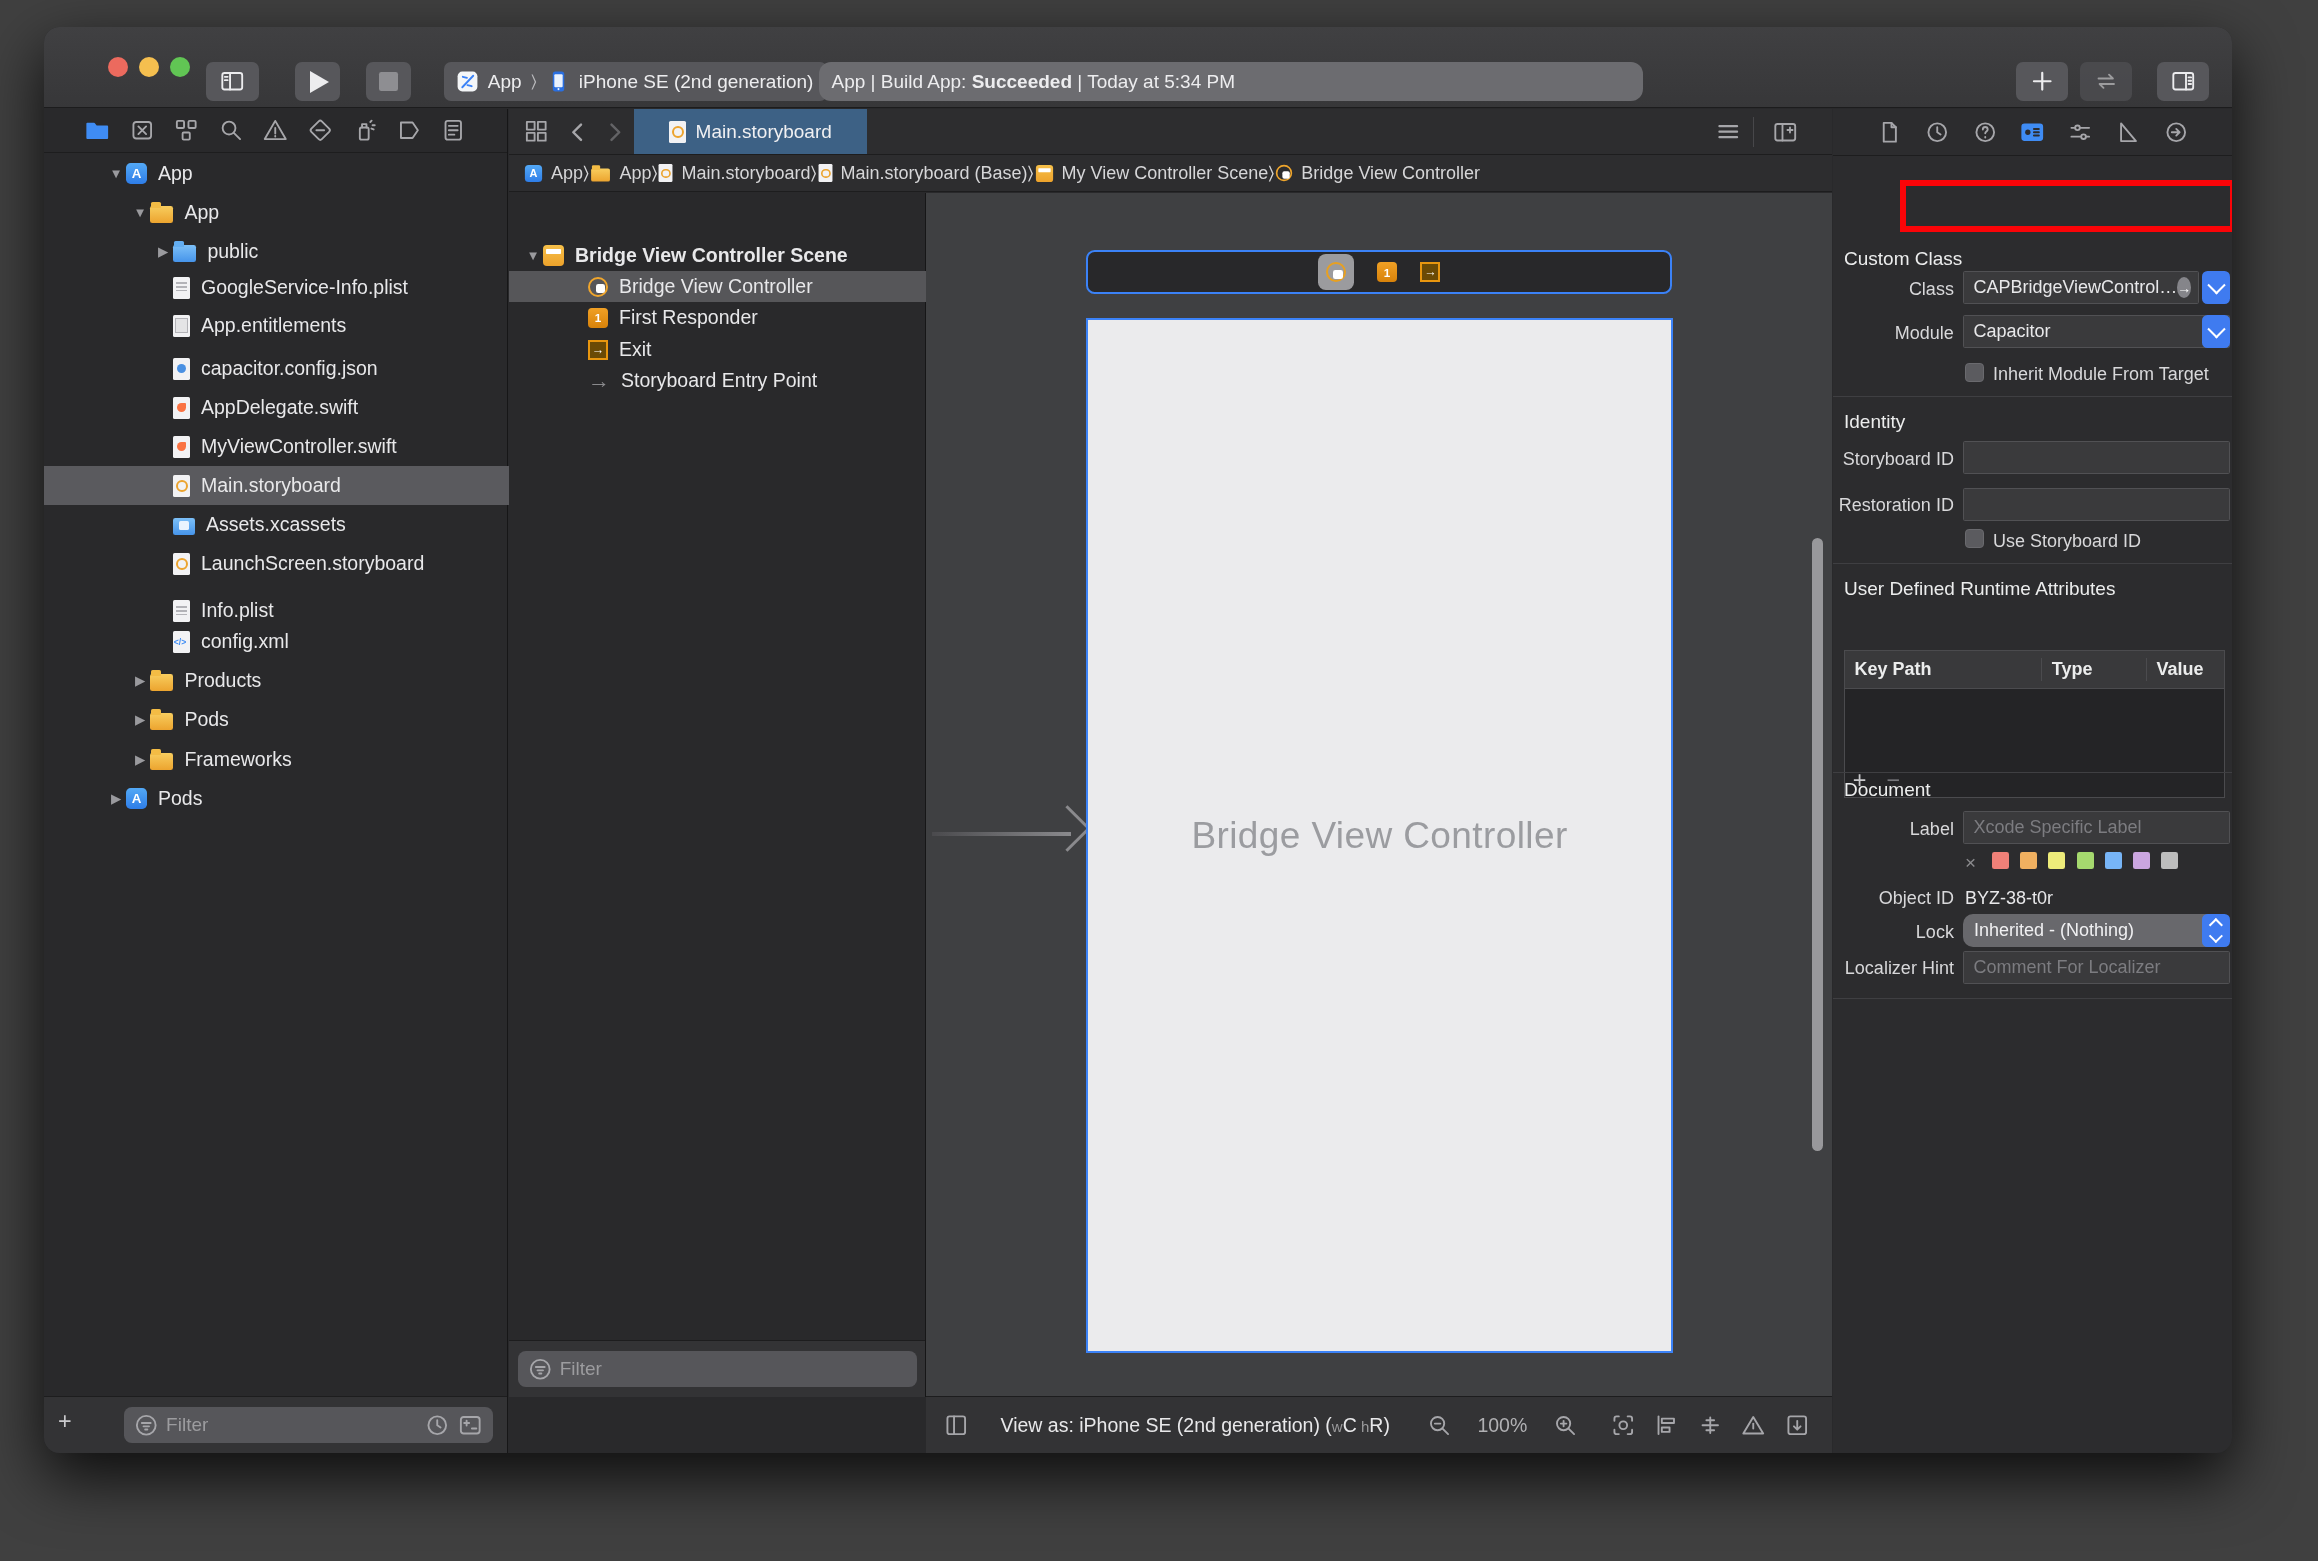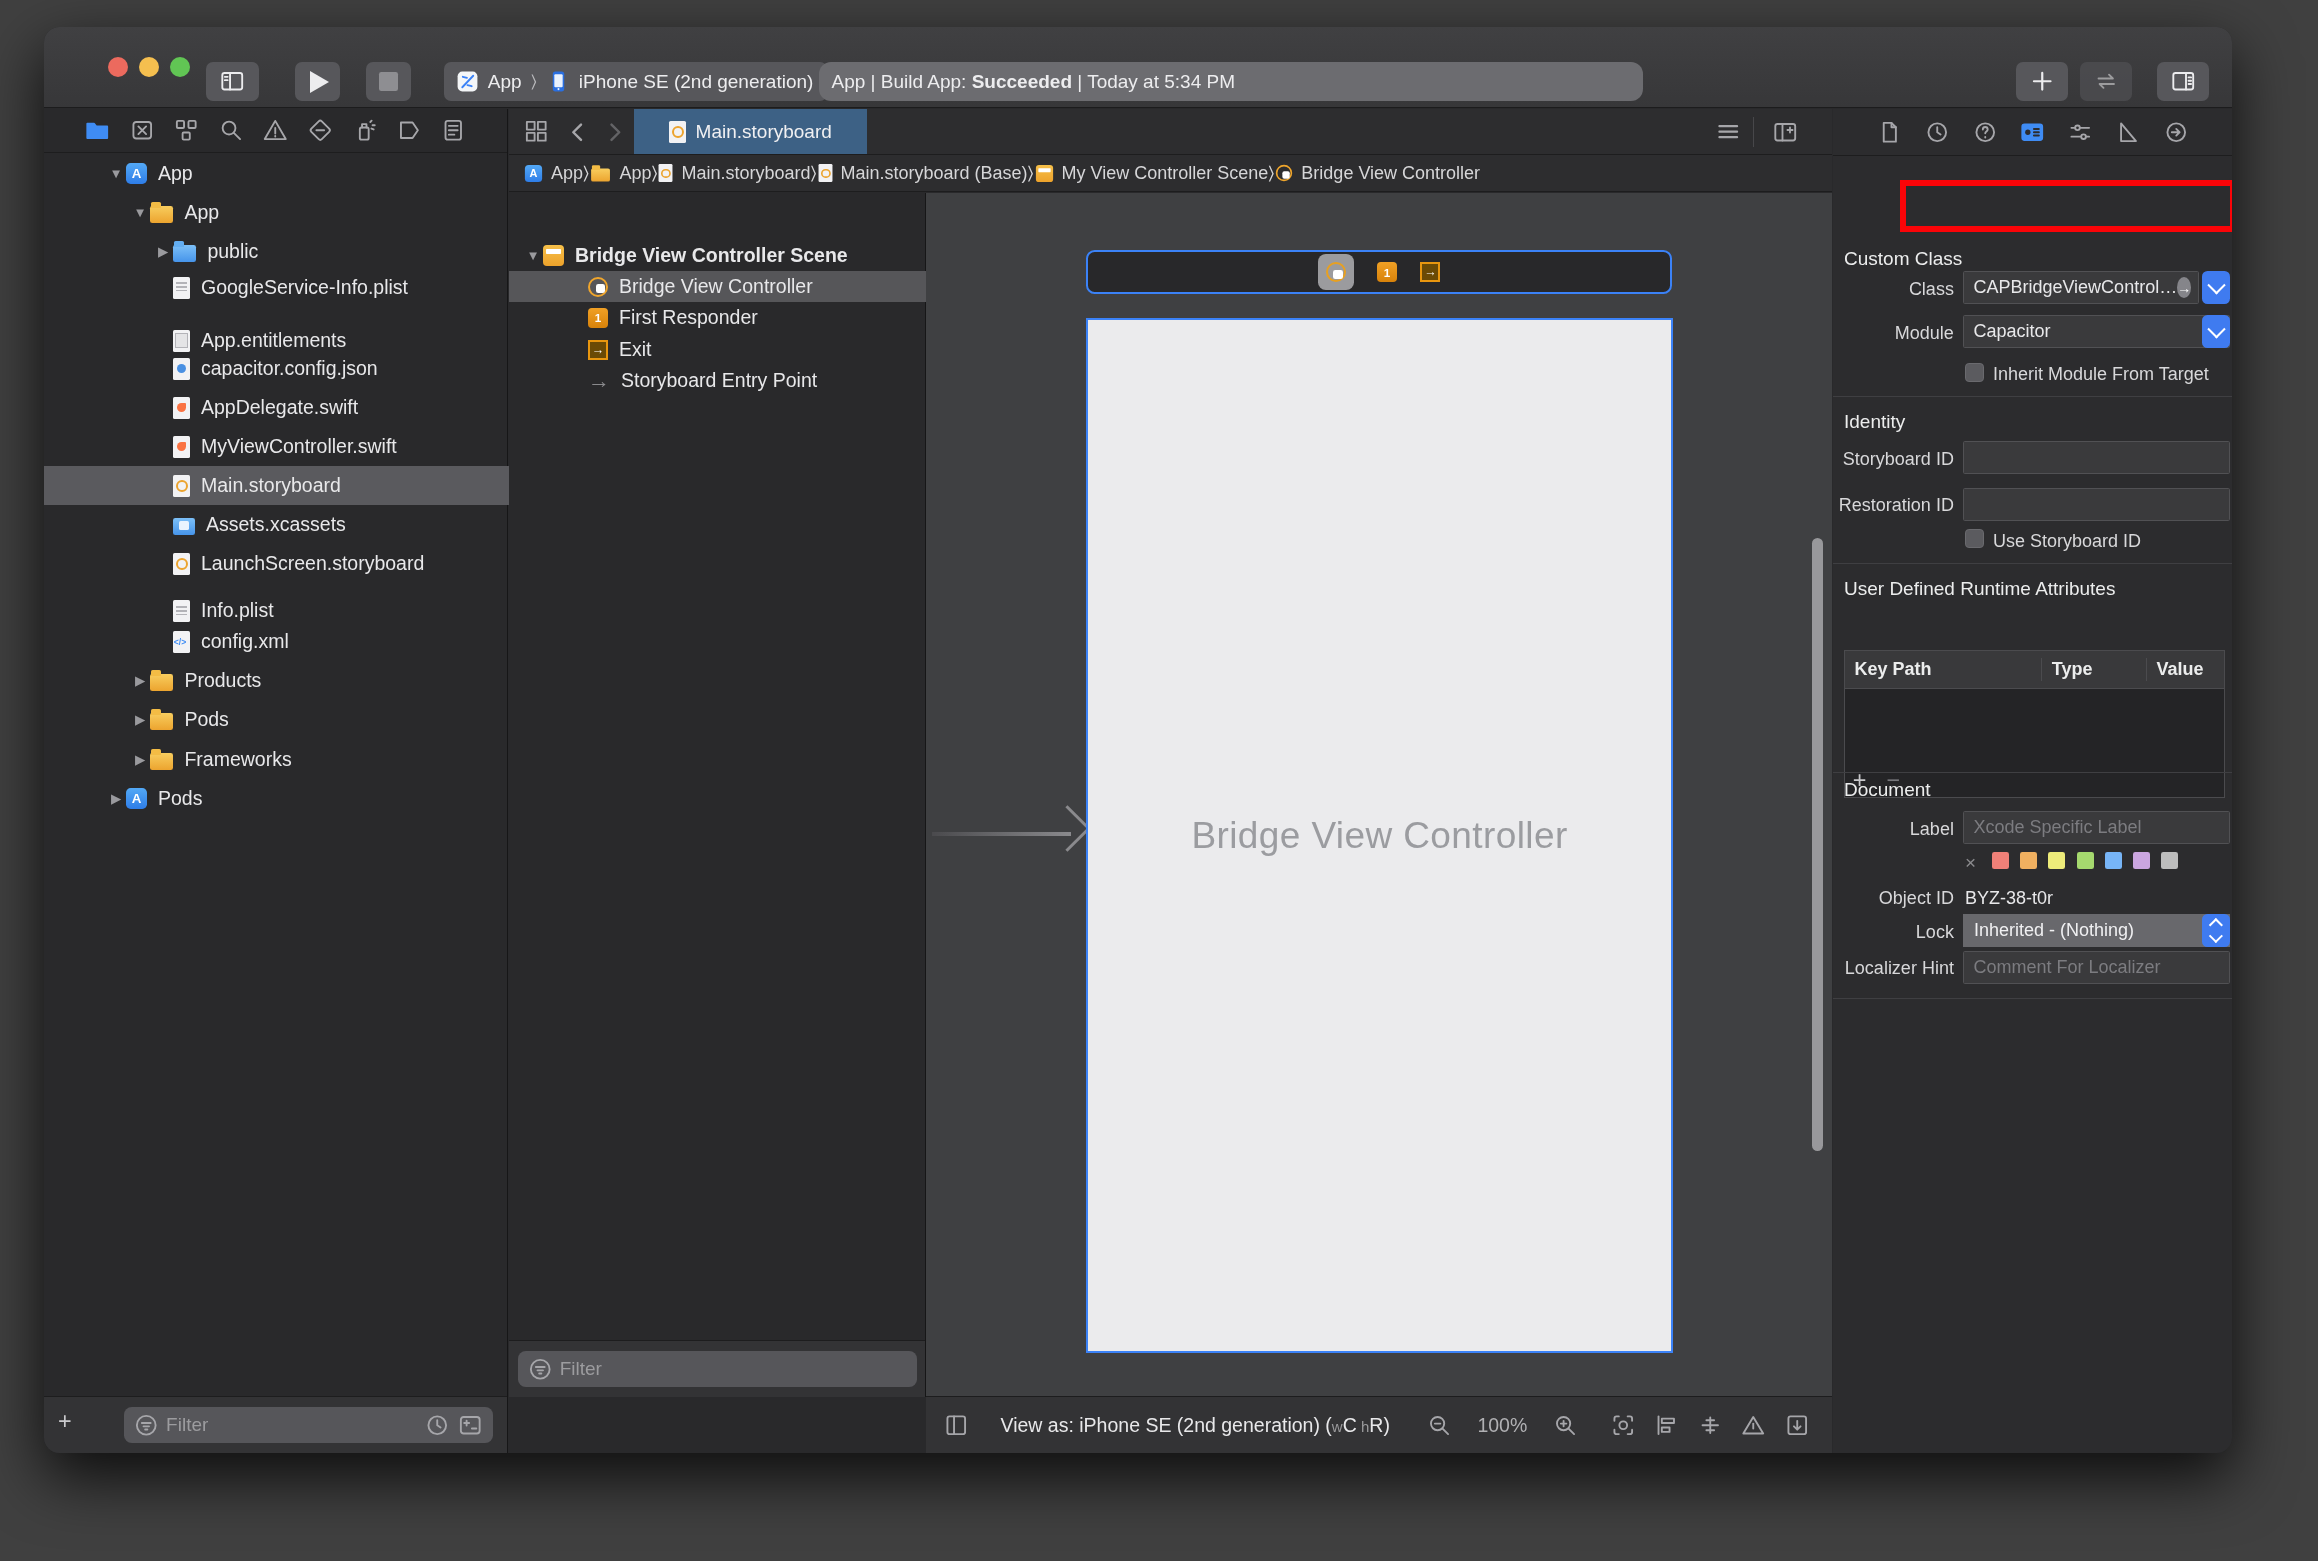--- a/index.html
+++ b/index.html
@@ -115,21 +115,21 @@
   .circarrow{width:21px;height:21px;border-radius:50%;background:#85858a;color:#fff;font-size:14px;
     display:flex;align-items:center;justify-content:center;}
   .cbox{position:absolute;width:19px;height:19px;border-radius:3.9px;background:#5b5b5f;border:0.8px solid #6a6a6e;box-sizing:border-box;}
   .clabel{position:absolute;color:#d8d8da;font-size:18px;}
   .isep{position:absolute;left:0;width:100%;height:0.8px;background:#3f3f42;}
   .udratable{position:absolute;left:11px;width:381px;border:0.8px solid #4b4b4e;box-sizing:border-box;background:#242426;}
   .udrahead{display:flex;height:37px;background:#39393b;border-bottom:0.8px solid #4b4b4e;
     color:#eceded;font-size:18px;font-weight:bold;align-items:center;}
   .udracol{padding-left:9.4px;box-sizing:border-box;border-right:0.8px solid #4b4b4e;height:23.4px;display:flex;align-items:center;}
   .swatch{position:absolute;width:17px;height:17px;border-radius:2.3px;top:0;}
-  .lockdd{position:absolute;height:33px;background:#68686c;border-radius:0;color:#f0f0f2;font-size:18px;
+  .lockdd{position:absolute;height:33px;background:#68686c;border-radius:10px;color:#f0f0f2;font-size:18px;
     display:flex;align-items:center;padding:12px 11px;box-sizing:border-box;}
   .stepper{position:absolute;right:0;top:0;width:28px;height:33px;background:#3f7bf0;border-radius:5.5px;
     display:flex;flex-direction:column;align-items:center;justify-content:center;gap:1.6px;}
   .chup{width:7.8px;height:7.8px;border-left:2.3px solid #fff;border-top:2.3px solid #fff;transform:rotate(45deg);margin-top:3.1px;}
   .chdn2{width:7.8px;height:7.8px;border-right:2.3px solid #fff;border-bottom:2.3px solid #fff;transform:rotate(45deg);margin-bottom:3.1px;}
   
   .redbox{position:absolute;left:1856px;top:153px;width:336px;height:52px;border:6.2px solid #fb0408;
     box-sizing:border-box;z-index:60;pointer-events:none;}
   .plusminus-static{color:#c9c9cc;font-size:23.4px;}
 </style>
@@ -276,21 +276,21 @@
           <div class="trow" style="top: 78px; padding-left: 109px;">
             <span class="tri">▶</span>
             <span class="fi fi-folder blue"></span>
             <span class="tlabel">public</span>
           </div>
           <div class="trow" style="top: 114px; padding-left: 109px;">
             <span class="tri"></span>
             <span class="fi fi-doc fi-plist"></span>
             <span class="tlabel">GoogleService-Info.plist</span>
           </div>
-          <div class="trow" style="top: 167px; padding-left: 109px;">
+          <div class="trow" style="top: 152px; padding-left: 109px;">
             <span class="tri"></span>
             <span class="fi fi-doc fi-ent"></span>
             <span class="tlabel">App.entitlements</span>
           </div>
           <div class="trow" style="top: 195px; padding-left: 109px;">
             <span class="tri"></span>
             <span class="fi fi-doc fi-json"></span>
             <span class="tlabel">capacitor.config.json</span>
           </div>
           <div class="trow" style="top: 234px; padding-left: 109px;">

